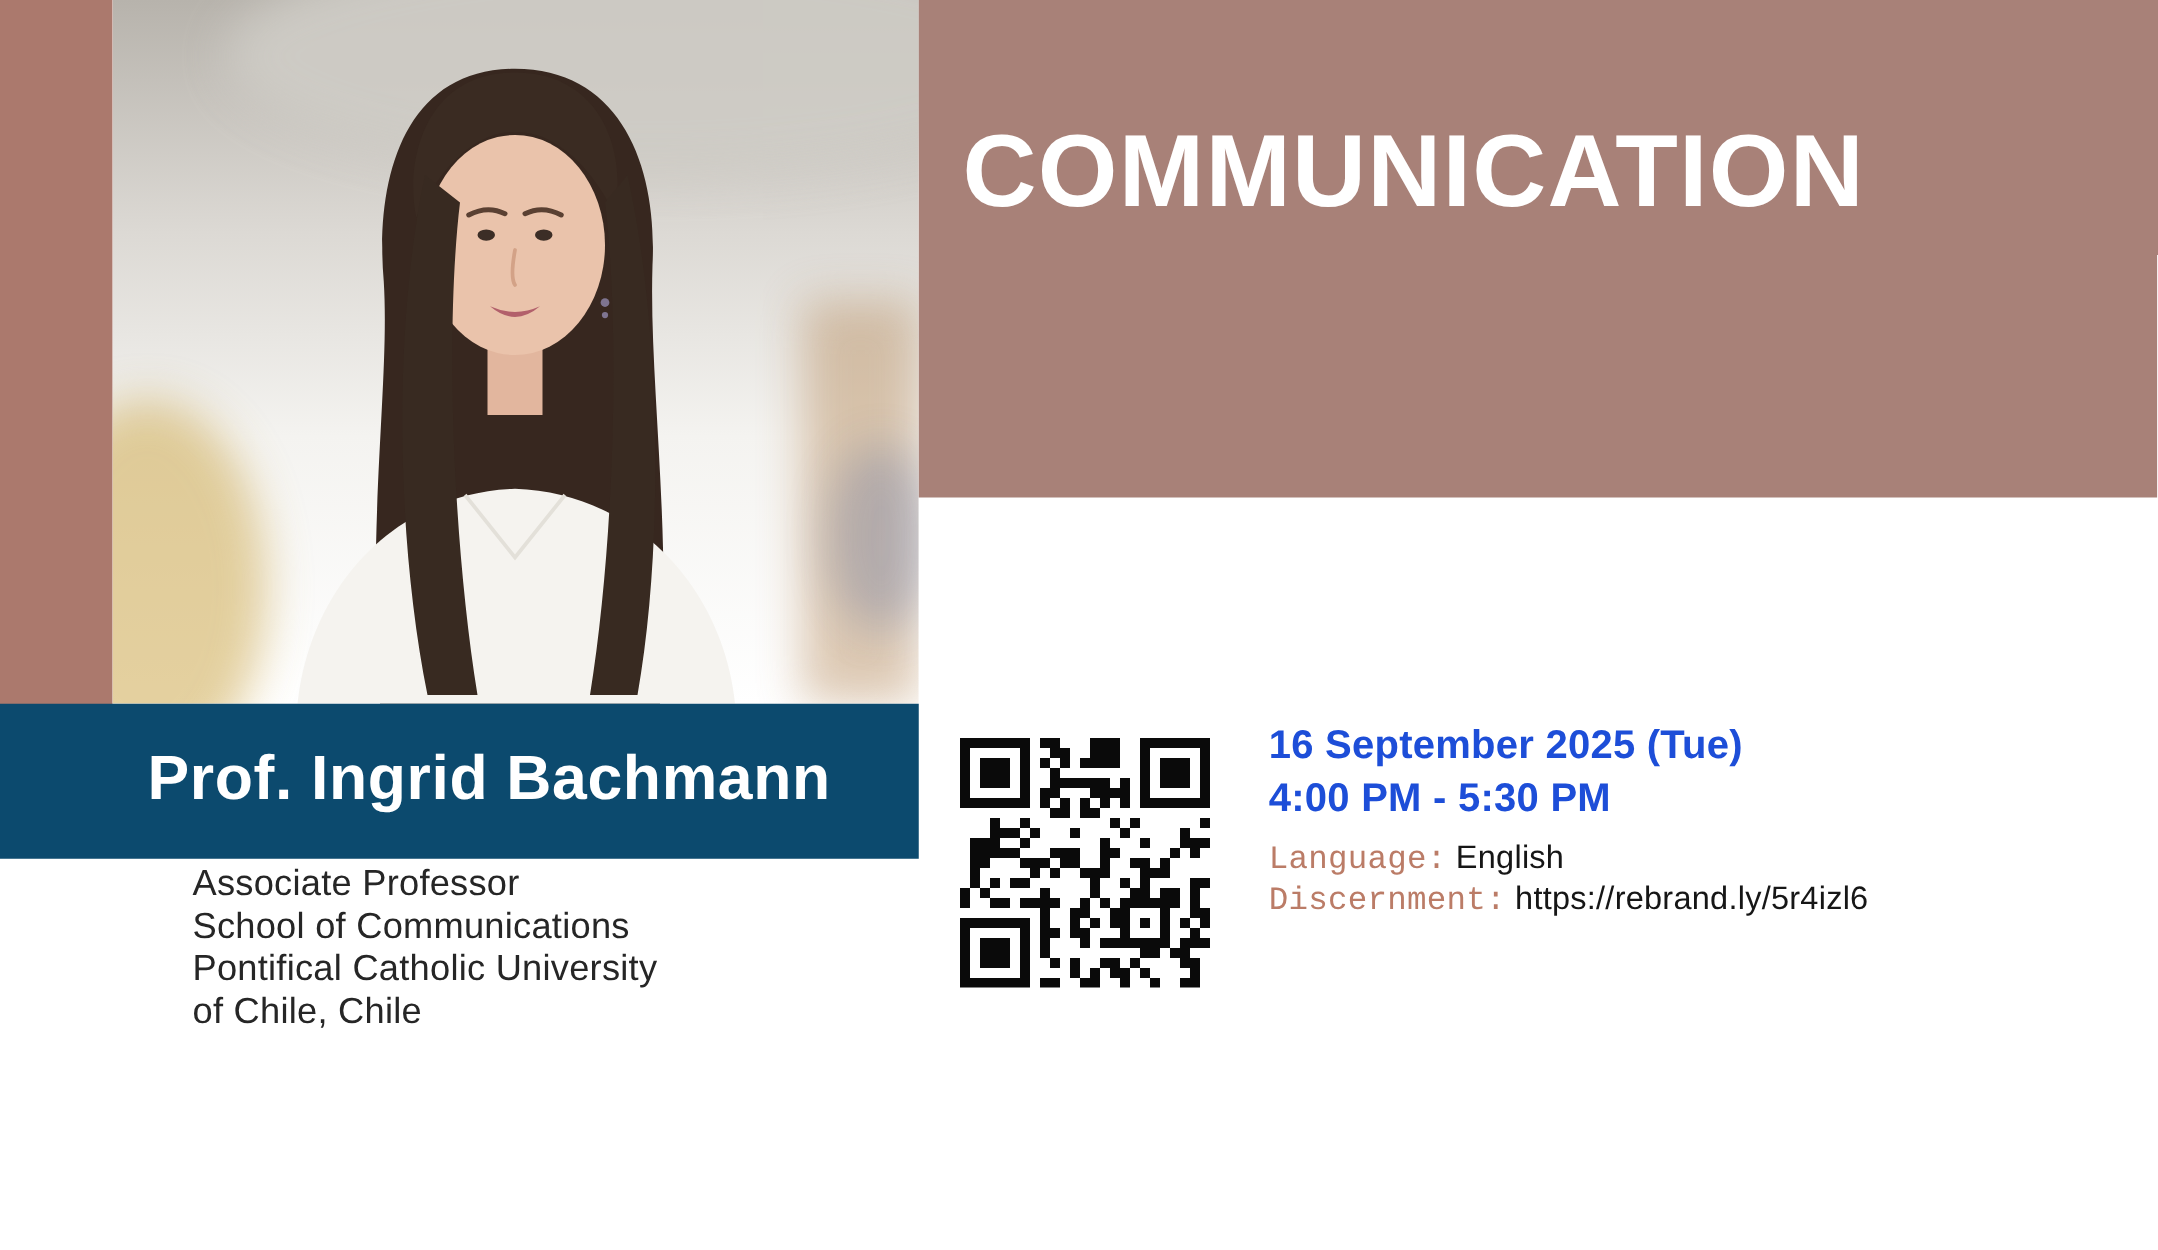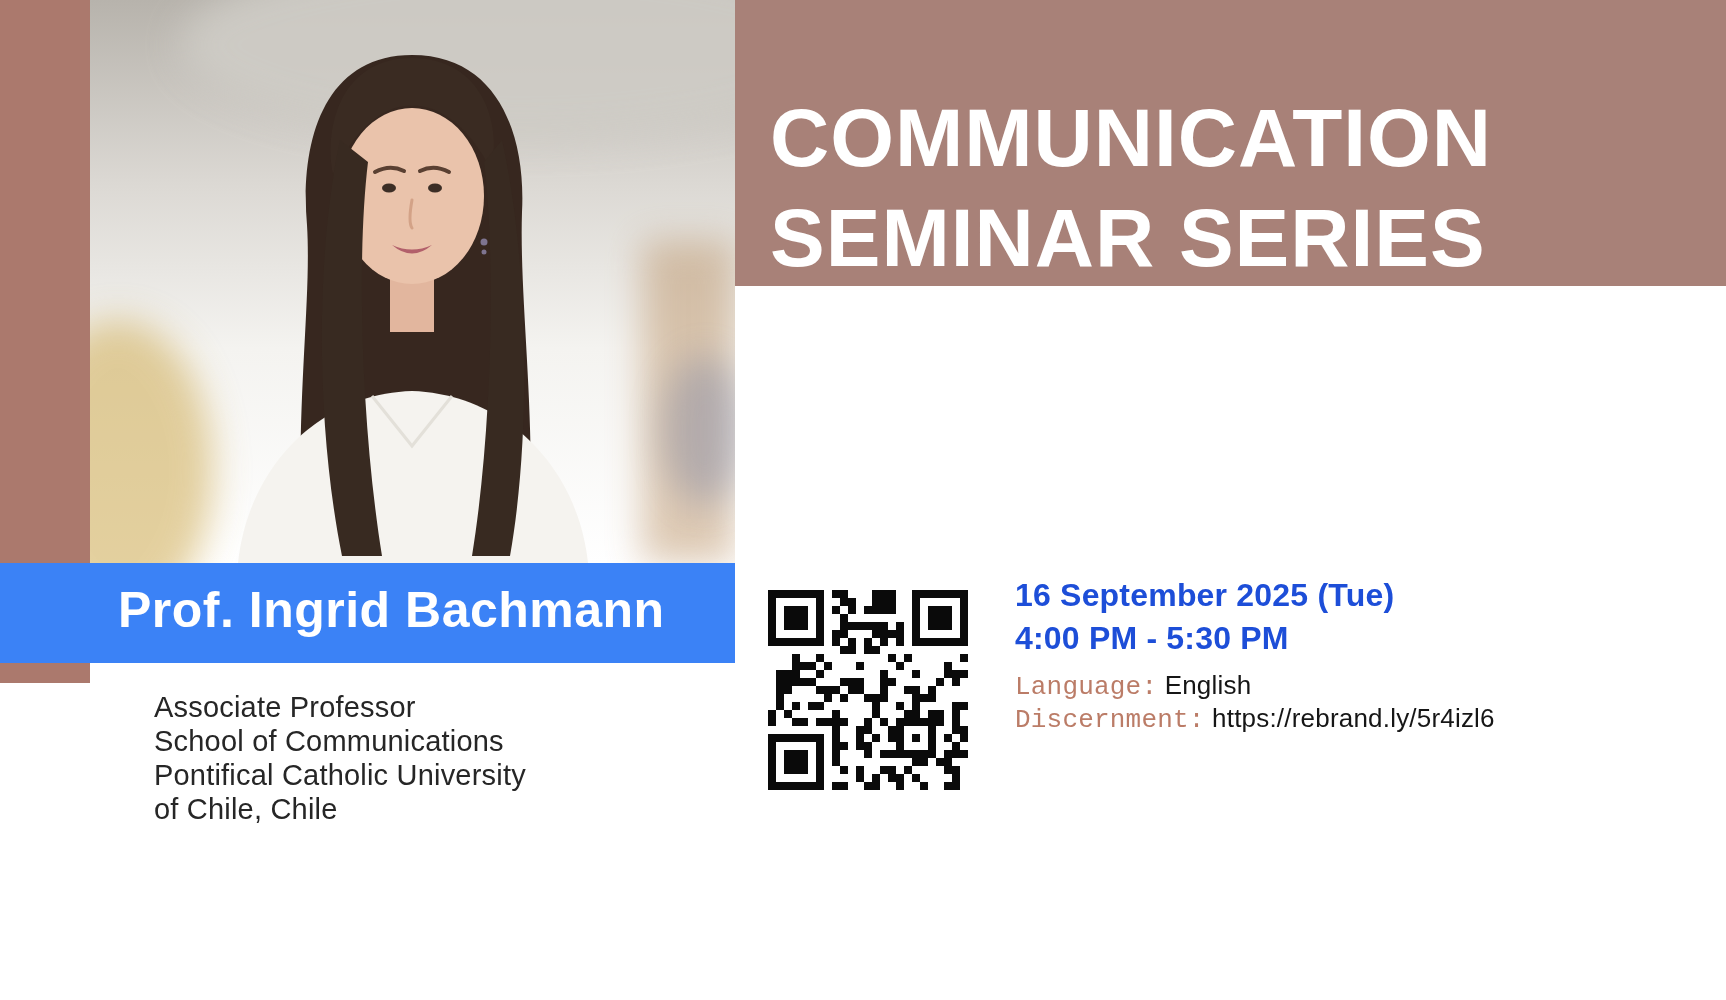--- a/index.html
+++ b/index.html
@@ -14,39 +14,39 @@
 
   
   #left-strip{left:0;top:0;width:90px;height:683px;background:#AB796D;}
 
   
   #photo{left:90px;top:0;width:645px;height:563px;overflow:hidden;}
   #photo svg{display:block;}
 
   
   #name-banner{
-    left:0;top:563px;width:735px;height:100px;
-    background:#3b82f6;
+    left:0;top:563px;width:735px;height:124px;
+    background:#0c4a6e;
     display:flex;align-items:center;text-align:right;
   }
   #speaker-name{
     padding-left:118px;
     color:#ffffff;font-weight:bold;font-size:50px;letter-spacing:.5px;
     white-space:nowrap;line-height:1;padding-bottom:6px;
   }
 
   
   #affiliation{
     left:120px;top:690px;width:560px;
     color:#262626;font-size:29px;line-height:34px;letter-spacing:.2px;margin-left:34px;
   }
 
   
   #series-banner{
-    left:735px;top:0;width:991px;height:286px;
+    left:735px;top:0;width:991px;height:398px;
     background:#A88178;
     text-decoration:underline;
   }
   #series-title{
     position:absolute;left:35px;top:88px;
     color:#ffffff;font-weight:bold;font-size:82px;line-height:100px;
     letter-spacing:1px;white-space:nowrap;
   }
 
   
@@ -136,21 +136,20 @@
   <div id="affiliation" class="abs">
     <div>Associate Professor</div>
     <div>School of Communications</div>
     <div>Pontifical Catholic University</div>
     <div>of Chile, Chile</div>
   </div>
 
   <div id="series-banner" class="abs">
     <div id="series-title">
       <div>COMMUNICATION</div>
-      <div>SEMINAR SERIES</div>
     </div>
   </div>
 
 
   <div id="qr" class="abs" aria-label="https://rebrand.ly/5r4izl6"><svg width="200" height="200" viewBox="0 0 200 200" shape-rendering="crispEdges" xmlns="http://www.w3.org/2000/svg">
         <rect width="200" height="200" fill="#ffffff"></rect>
         <g fill="#0a0a0a">
           <rect x="0" y="0" width="8" height="8"></rect>
           <rect x="8" y="0" width="8" height="8"></rect>
           <rect x="16" y="0" width="8" height="8"></rect>

